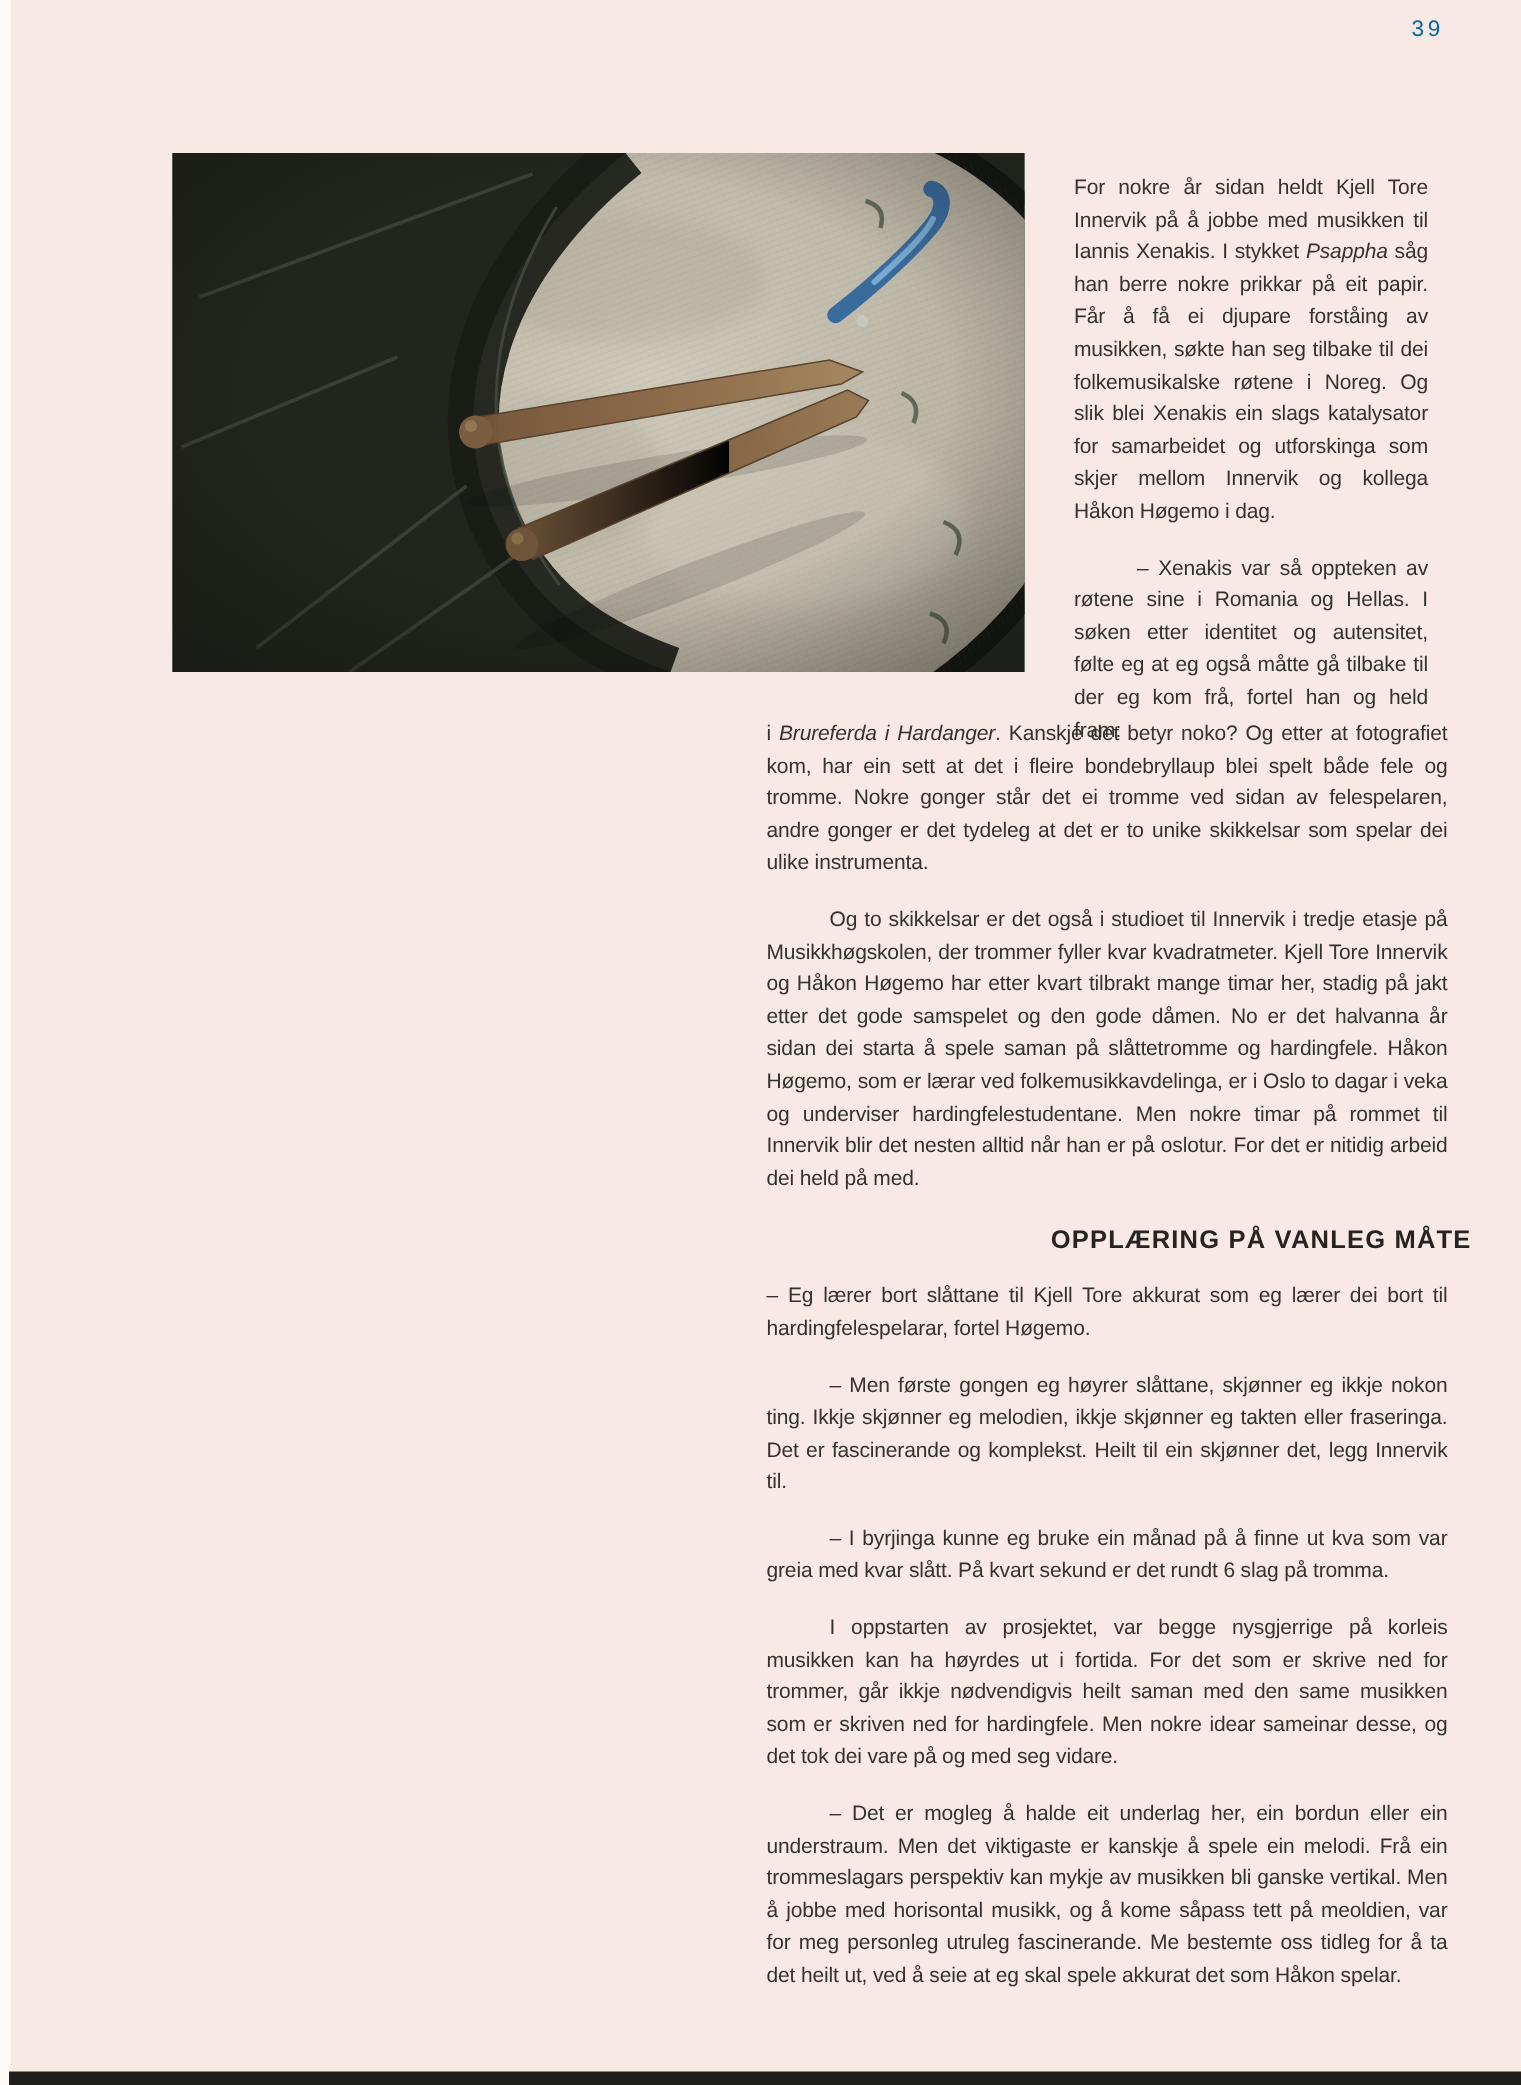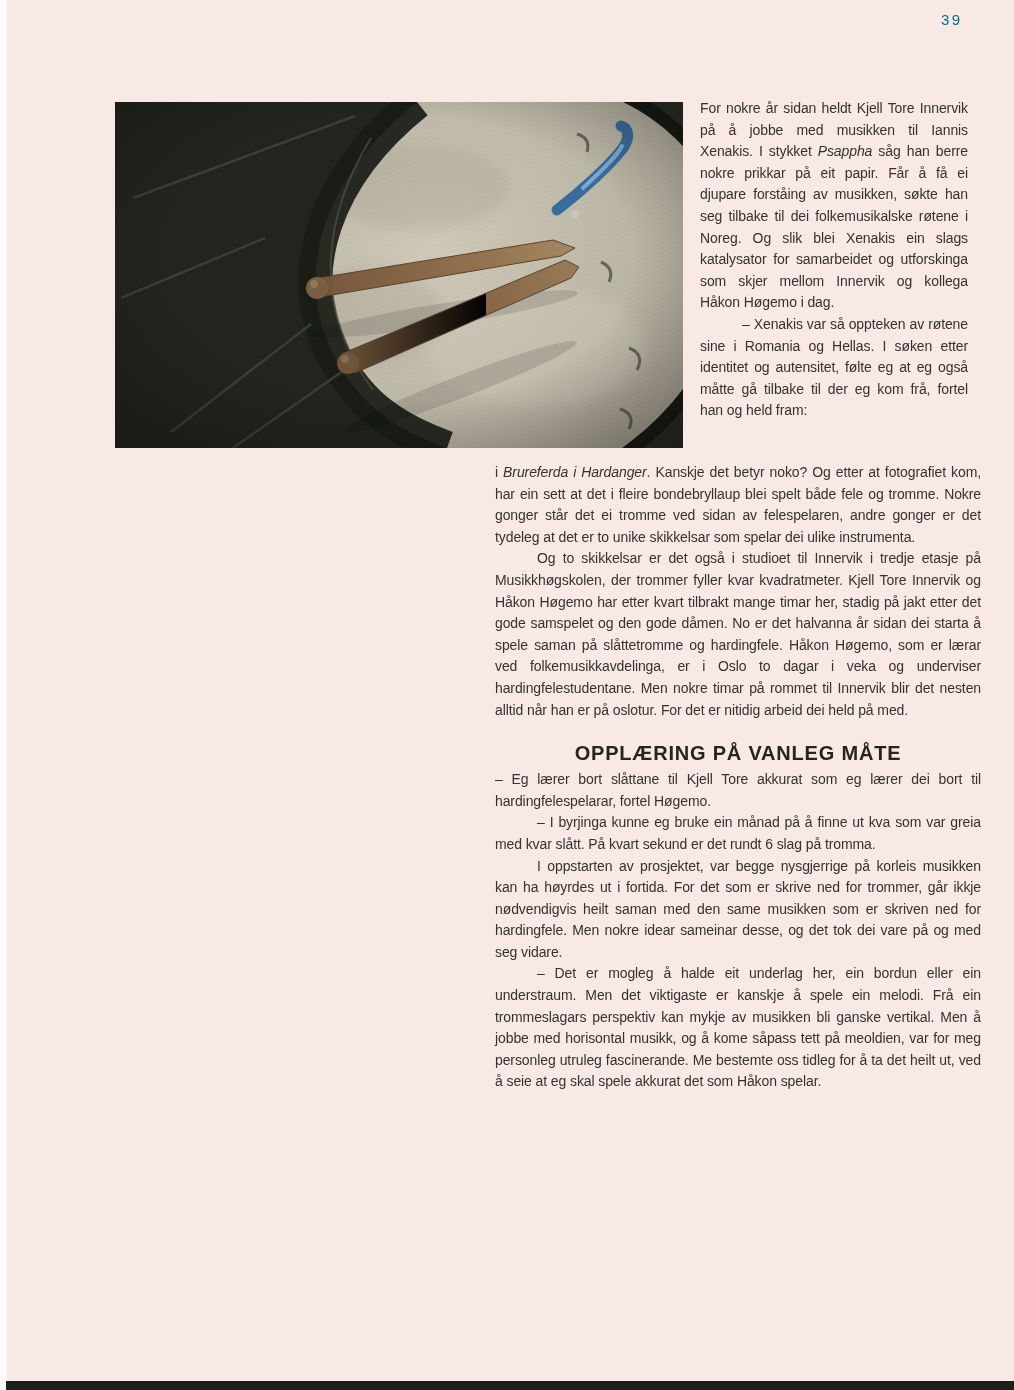--- a/index.html
+++ b/index.html
@@ -32,31 +32,31 @@
   .photo-frame svg { display: block; width: 100%; height: 100%; }
   .col-text {
     position: absolute; left: 700px; top: 98px; width: 268px;
     text-align: justify;
   }
   .body-text {
     position: absolute; left: 495px; top: 462px; width: 486px;
     text-align: justify;
   }
   p.para {
-    margin: 0;
+    margin: 16px;
     font-size: 14px;
     line-height: 21.6px;
     letter-spacing: -0.1px;
   }
   p.ind { text-indent: 42px; }
   em { font-style: italic; }
   h2.section-heading {
-    font-size: 20px; font-weight: bold; letter-spacing: 0.8px;
+    font-size: 17px; font-weight: bold; letter-spacing: 0.8px;
     margin: 21px 0 4px 0; color: #262421;
-    text-align: center;
+    text-align: right;
   }
 </style>
 </head>
 <body>
 
 <div class="scan-edge-left"></div>
 
 <div class="page-number">39</div>
 
 <figure class="photo-frame" style="margin:0">
@@ -150,18 +150,19 @@
   <p class="para ind">– Xenakis var så oppteken av røtene sine i Romania og Hellas. I søken etter identitet og autensitet, følte eg at eg også måtte gå tilbake til der eg kom frå, fortel han og held fram:</p>
 </div>
 
 <div class="body-text">
   <p class="para"><span>i </span><em>Brureferda i Hardanger</em><span>. Kanskje det betyr noko? Og etter at fotografiet kom, har ein sett at det i fleire bondebryllaup blei spelt både fele og tromme. Nokre gonger står det ei tromme ved sidan av felespelaren, andre gonger er det tydeleg at det er to unike skikkelsar som spelar dei ulike instrumenta.</span></p>
   <p class="para ind">Og to skikkelsar er det også i studioet til Innervik i tredje etasje på Musikkhøgskolen, der trommer fyller kvar kvadratmeter. Kjell Tore Innervik og Håkon Høgemo har etter kvart tilbrakt mange timar her, stadig på jakt etter det gode samspelet og den gode dåmen. No er det halvanna år sidan dei starta å spele saman på slåttetromme og hardingfele. Håkon Høgemo, som er lærar ved folkemusikkavdelinga, er i Oslo to dagar i veka og underviser hardingfelestudentane. Men nokre timar på rommet til Innervik blir det nesten alltid når han er på oslotur. For det er nitidig arbeid dei held på med.</p>
 
   <h2 class="section-heading">OPPLÆRING PÅ VANLEG MÅTE</h2>
 
   <p class="para">– Eg lærer bort slåttane til Kjell Tore akkurat som eg lærer dei bort til hardingfelespelarar, fortel Høgemo.</p>
+  <p class="para ind">– Men første gongen eg høyrer slåttane, skjønner eg ikkje nokon ting. Ikkje skjønner eg melodien, ikkje skjønner eg takten eller fraseringa. Det er fascinerande og komplekst. Heilt til ein skjønner det, legg Innervik til.</p>
   <p class="para ind">– I byrjinga kunne eg bruke ein månad på å finne ut kva som var greia med kvar slått. På kvart sekund er det rundt 6 slag på tromma.</p>
   <p class="para ind">I oppstarten av prosjektet, var begge nysgjerrige på korleis musikken kan ha høyrdes ut i fortida. For det som er skrive ned for trommer, går ikkje nødvendigvis heilt saman med den same musikken som er skriven ned for hardingfele. Men nokre idear sameinar desse, og det tok dei vare på og med seg vidare.</p>
   <p class="para ind">– Det er mogleg å halde eit underlag her, ein bordun eller ein understraum. Men det viktigaste er kanskje å spele ein melodi. Frå ein trommeslagars perspektiv kan mykje av musikken bli ganske vertikal. Men å jobbe med horisontal musikk, og å kome såpass tett på meoldien, var for meg personleg utruleg fascinerande. Me bestemte oss tidleg for å ta det heilt ut, ved å seie at eg skal spele akkurat det som Håkon spelar.</p>
 </div>
 
 <div class="scan-edge-bottom"></div>
 
 </body></html>

